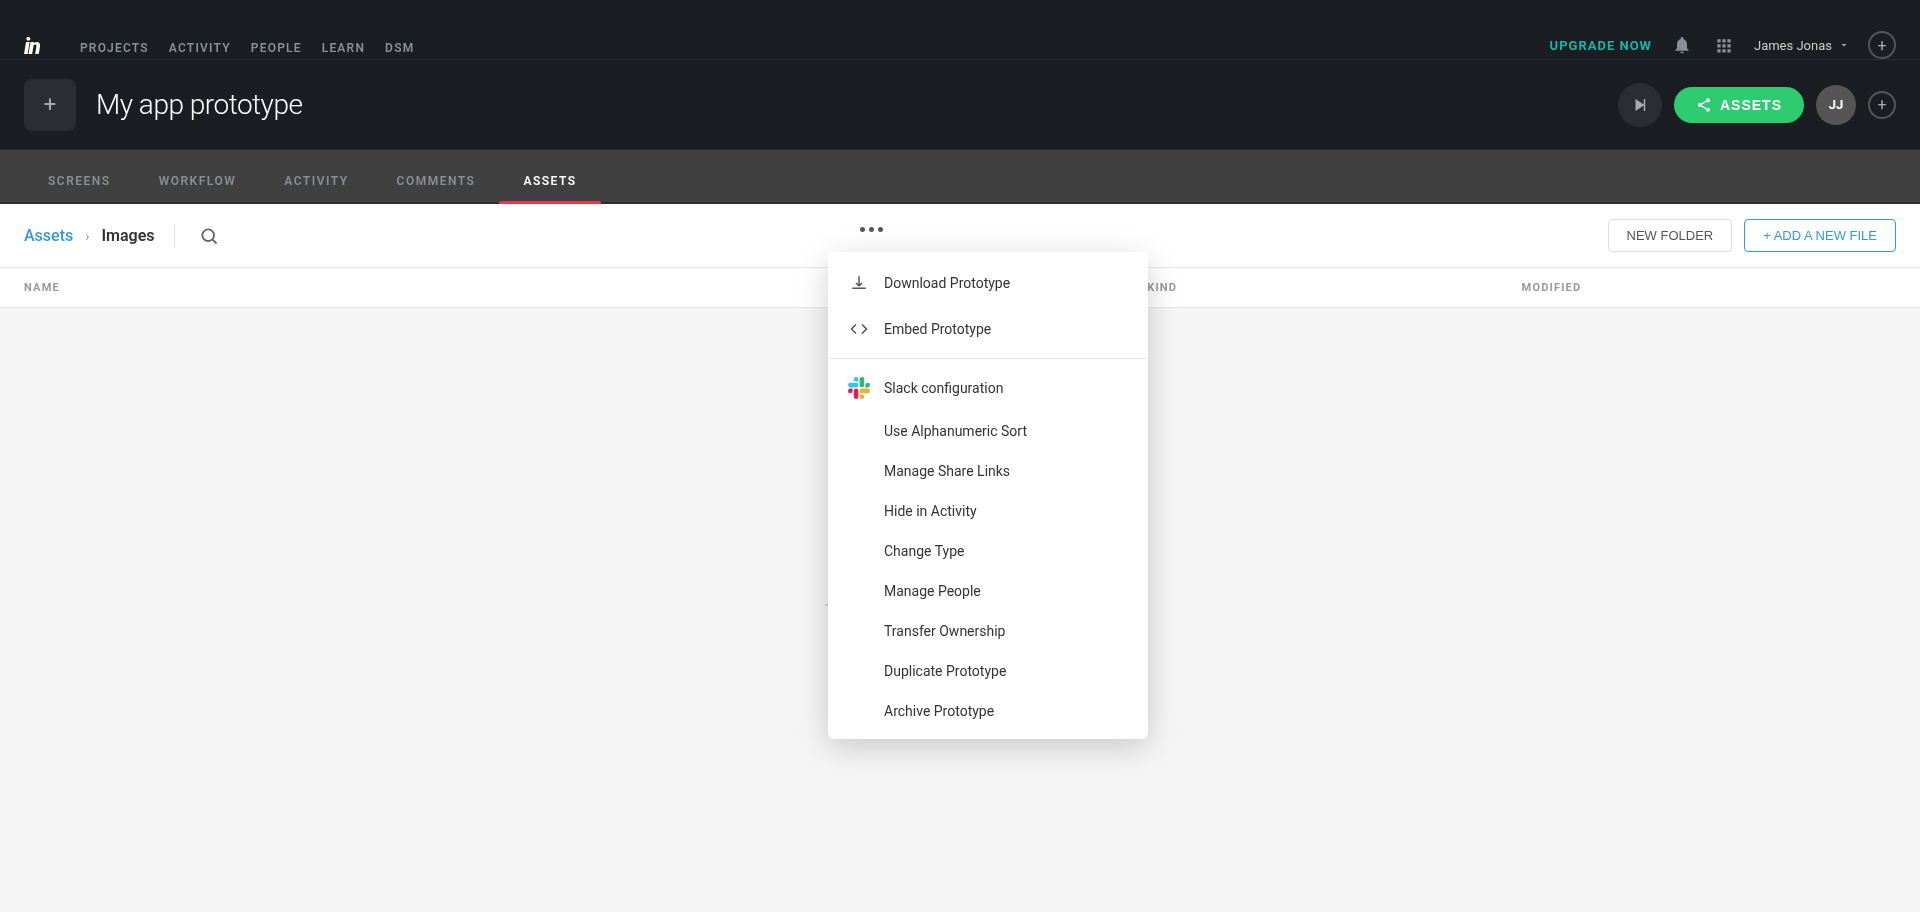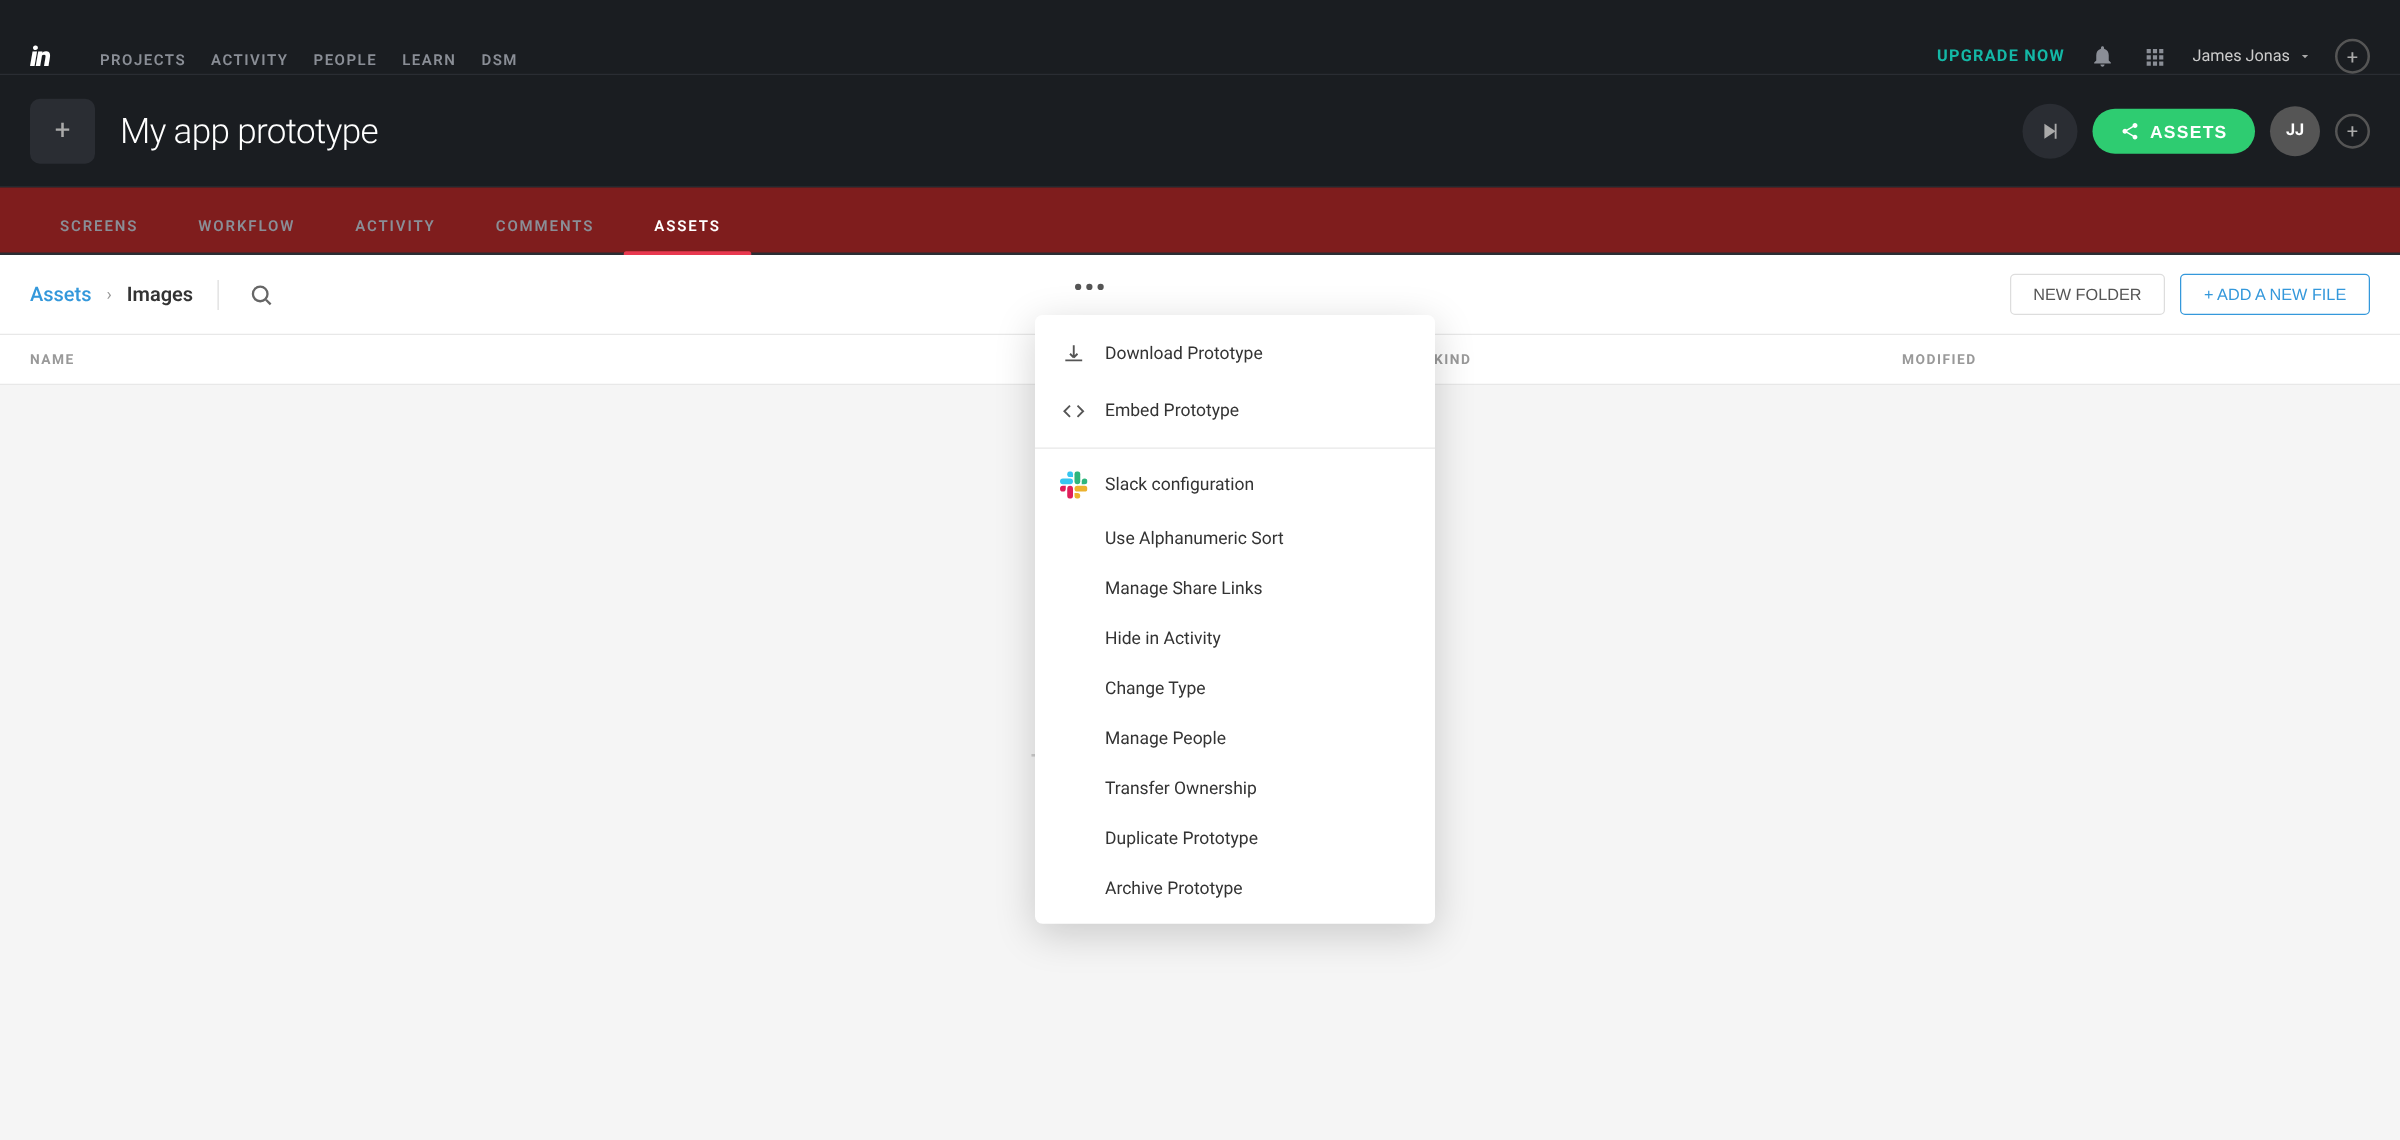--- a/index.html
+++ b/index.html
@@ -159,21 +159,21 @@
       justify-content: center;
       color: #fff;
       font-size: 13px;
       font-weight: 700;
       cursor: pointer;
       text-align: right;
     }
 
     
     .tab-bar {
-      background: #7f1d1d;
+      background: #404040;
       height: 54px;
       display: flex;
       align-items: flex-end;
       padding: 0 24px;
       border-bottom: 2px solid #2a2d33;
     }
     .tab {
       color: #8a8e96;
       font-size: 12px;
       font-weight: 600;

